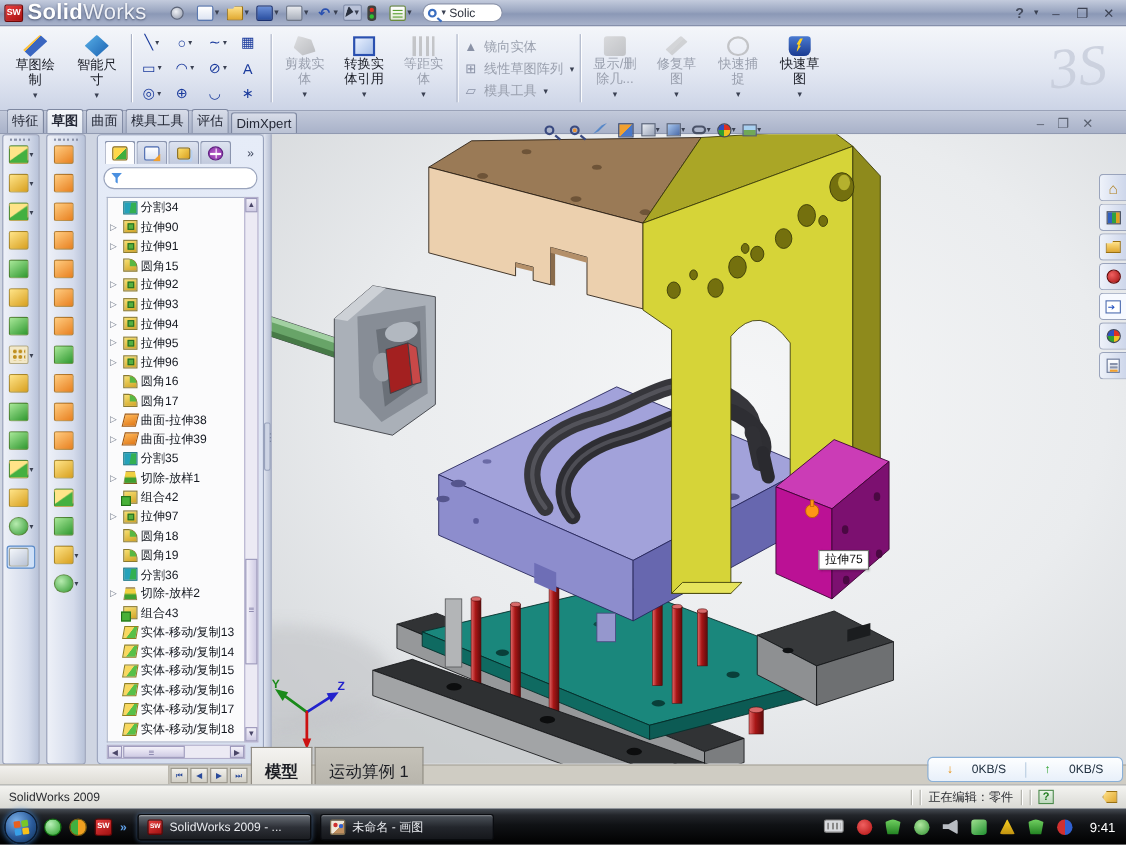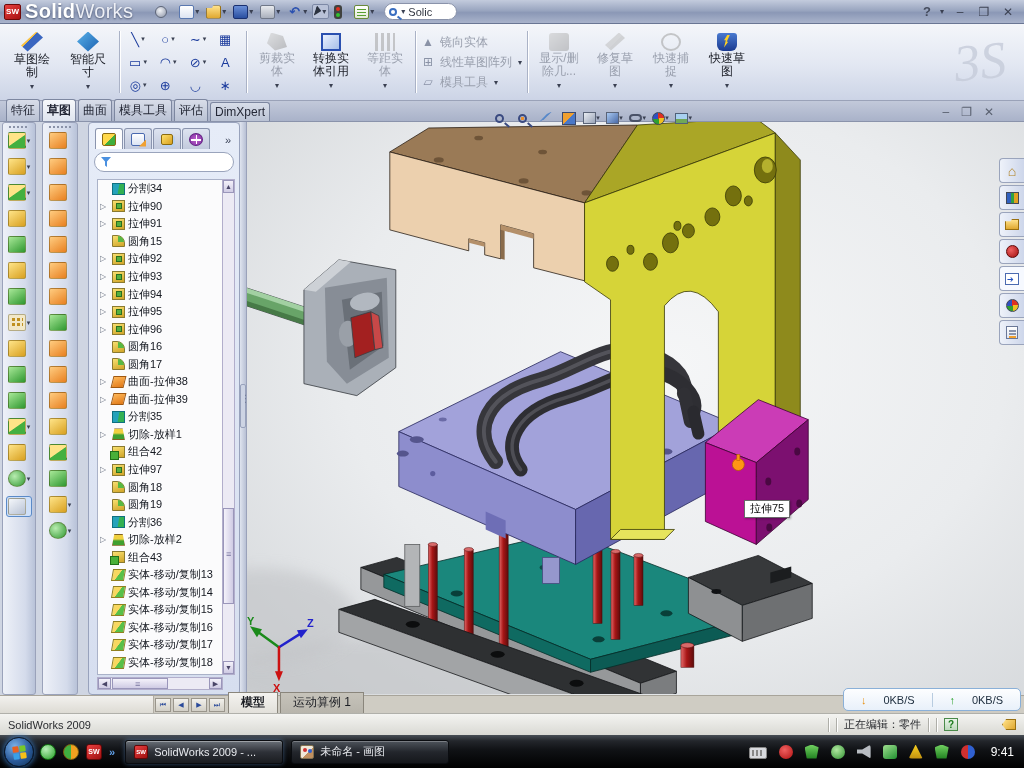--- a/index.html
+++ b/index.html
@@ -187,21 +187,21 @@
   .tp-props::after { content:""; position:absolute; left:2px; top:3px; width:7px; height:1.5px; background:#8a94ac; box-shadow:0 3px 0 #8a94ac,0 6px 0 #f0a030; }
   #vtooltip { position:absolute; left:497px; top:378px; background:#fff; border:1px solid #6a6a6a;
     padding:0px 5px 1px; font-size:11px; color:#101010; box-shadow:1px 1px 2px rgba(0,0,0,.3); }
 
   
   #tabstrip2 { position:absolute; top:695px; left:0; width:1024px; height:18px; background:#cfccc3;
     border-top:1px solid #a8a49a; display:flex; align-items:center; }
   #ts2-left { width:154px; height:100%; background:linear-gradient(180deg,#f2f1ee,#dddbd4); border-right:1px solid #b0aca2; }
   .navbtn { width:16px; height:14px; margin:0 1px; background:linear-gradient(180deg,#f2f1ec,#d2cfc6);
     border:1px solid #9a968c; color:#2a4a9a; font-size:7px; display:flex; align-items:center; justify-content:center; }
-  .mtab { padding:1px 12px 2px; font-size:12px; color:#1c1e24; border:1px solid #8a867c; border-bottom:none; margin-left:2px;
+  .mtab { padding:12px 12px 2px; font-size:15px; color:#1c1e24; border:1px solid #8a867c; border-bottom:none; margin-left:2px;
     background:linear-gradient(180deg,#c6c3ba,#b8b5ac);margin-top:48px; }
   .mtab.active { background:linear-gradient(180deg,#f4f3f0,#e2e0da); font-weight:bold; }
 
   
   #statusbar { position:absolute; top:713px; left:0; width:1024px; height:22px;
     background:linear-gradient(180deg,#f4f4f1,#d9d9d4); border-top:1px solid #b0b0aa; display:flex; align-items:center; padding:0 8px; color:#2a2c30; font-size:11px; }
   #status-right { margin-left:auto; display:flex; align-items:center; gap:7px;justify-content:flex-end; }
   .ssep { width:1px; height:14px; background:#aeaea8; box-shadow:1px 0 0 #fff; }
   .qhelp { width:14px; height:13px; background: linear-gradient(180deg,#eaf4ea,#bcd8bc); border:1px solid #4a8a4a; color:#1a7a1a; font-weight:bold; font-size:10px; display:flex; align-items:center; justify-content:center; }
   .tagico { width:14px; height:11px; background:linear-gradient(135deg,#ffe28a,#e0a830); border:1px solid #9a7010; clip-path:polygon(0 50%,30% 0,100% 0,100% 100%,30% 100%); }
@@ -227,21 +227,21 @@
   .ql-sw { background:linear-gradient(145deg,#e84040,#a01010); border:1px solid #600808; color:#fff; font-size:7px; font-weight:bold; display:flex; align-items:center; justify-content:center; }
   .ql-more { color:#60a0e8; font-size:11px; font-weight:bold; }
   .twin { display:flex; align-items:center; gap:6px; width:158px; height:24px; margin-right:8px; padding:0 8px;
     border:1px solid #0a0c10; border-radius:3px; color:#e8eaee; font-size:11px; white-space:nowrap; overflow:hidden;
     background:linear-gradient(180deg,#4e545c,#23262c 50%,#15171b); box-shadow:inset 0 1px 0 rgba(255,255,255,.25); }
   .twin.active { background:linear-gradient(180deg,#6a7078,#2e3138 50%,#1a1c20); box-shadow:inset 0 1px 0 rgba(255,255,255,.35),0 0 5px rgba(120,180,255,.4); }
   .wico { width:14px; height:14px; flex:0 0 14px; border-radius:2px; }
   .w-sw { background:linear-gradient(145deg,#e84040,#a01010); border:1px solid #600808; color:#fff; font-size:6px; font-weight:bold; display:flex; align-items:center; justify-content:center; }
   .w-paint { background:linear-gradient(135deg,#f0e8d8 55%,#c09060 55%); border:1px solid #807050; position:relative; }
   .w-paint::after { content:""; position:absolute; left:2px; top:2px; width:4px; height:4px; border-radius:50%; background:#d03030; box-shadow:5px 1px 0 #3060d0; }
-  #tray { margin-left:auto; display:flex; align-items:flex-end; gap:12px; padding-right:10px; }
+  #tray { margin-left:auto; display:flex; align-items:flex-start; gap:12px; padding-right:10px; }
   .kbd { width:18px; height:12px; background:#d8dade; border:1px solid #888; border-radius:2px; position:relative; }
   .kbd::after { content:""; position:absolute; inset:2px; background:repeating-linear-gradient(90deg,#888 0 2px,transparent 2px 4px); }
   .tico-tray { width:14px; height:14px; border-radius:3px; }
   .tr-red { background:radial-gradient(circle at 40% 35%,#f06060,#b01010); border-radius:50%; }
   .tr-shield { background:linear-gradient(180deg,#70d060,#208020); clip-path:polygon(50% 0,100% 20%,85% 100%,50% 100%,15% 100%,0 20%); }
   .tr-clock { background:radial-gradient(circle at 40% 35%,#b0e8a0,#309030); border-radius:50%; }
   .tr-spk { background:#b8bcc2; clip-path:polygon(0 35%,40% 35%,100% 0,100% 100%,40% 65%,0 65%); }
   .tr-phone { background:linear-gradient(145deg,#a0e090,#209030); border-radius:3px; }
   .tr-warn { background:linear-gradient(180deg,#f8d020,#c09010); clip-path:polygon(50% 0,100% 100%,0 100%); }
   .tr-plus { background:linear-gradient(180deg,#70d060,#208020); clip-path:polygon(50% 0,100% 20%,85% 100%,15% 100%,0 20%); }

